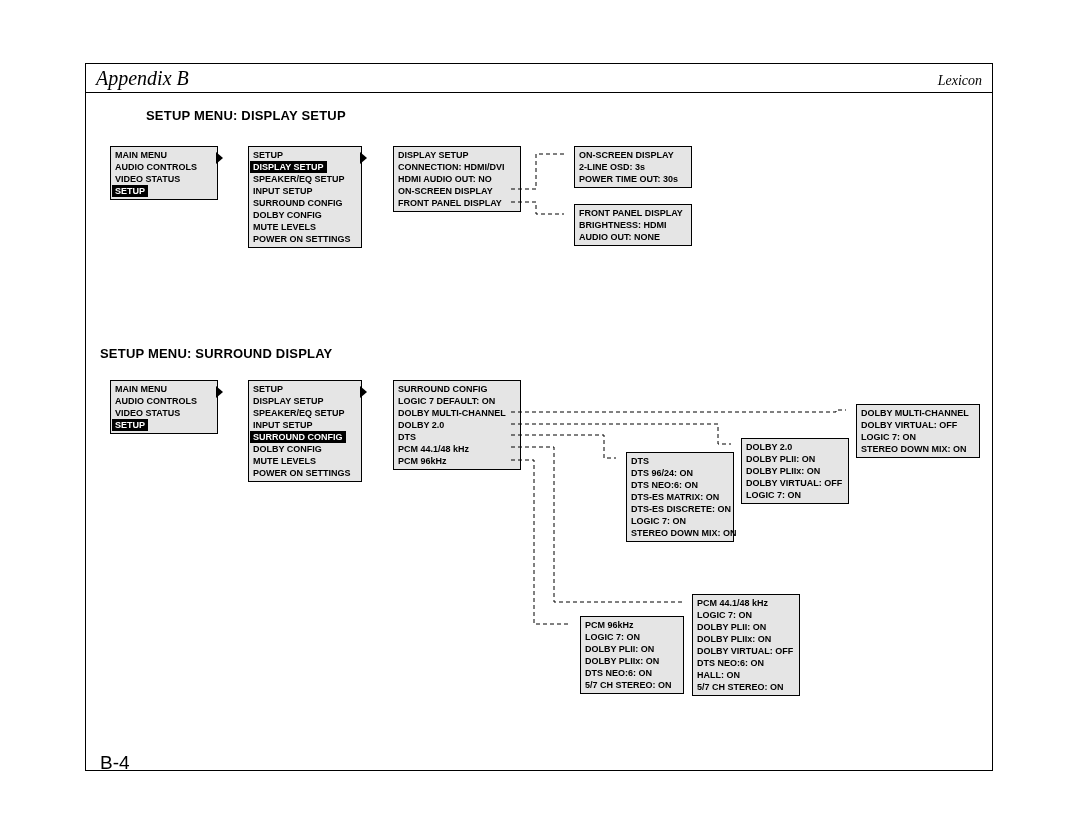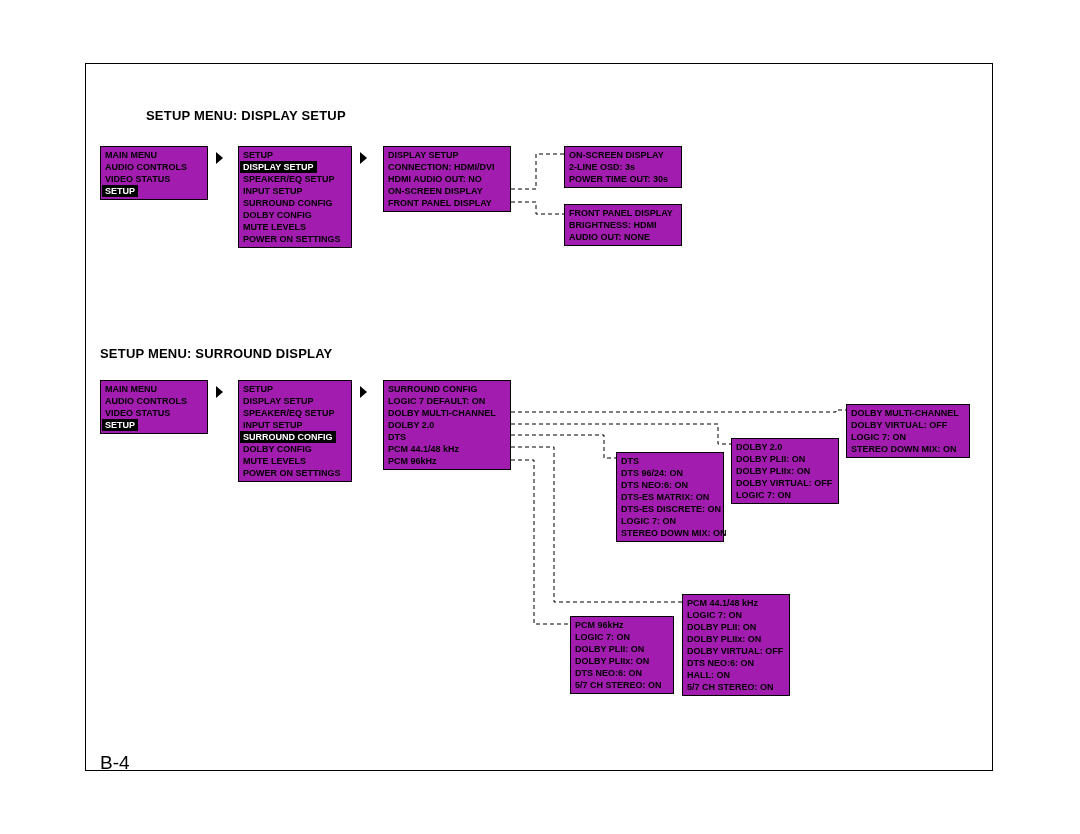--- a/index.html
+++ b/index.html
@@ -47,22 +47,23 @@
     font-weight: 700;
     letter-spacing: 0.2px;
   }
   .menubox {
     position: absolute;
     border: 1px solid #000;
     font-size: 9px;
     font-weight: 700;
     line-height: 12px;
     padding: 2px 4px;
-    background: #a21caf;
+    background: #e5e5e5;
     box-sizing: border-box;
+    margin-left: 10px;
   }
   .menubox .row { white-space: nowrap; }
   .menubox .hl {
     background: #000;
     color: #fff;
     display: inline-block;
     padding: 0 3px;
     margin-left: -3px;
   }
   .arrow {
@@ -82,20 +83,24 @@
     left: 0; top: 0;
     width: 908px; height: 708px;
     pointer-events: none;
   }
 </style>
 </head>
 <body>
 
 <div class="page">
 
+  <div class="hdr">
+    <div class="ap">Appendix B</div>
+    <div class="lx">Lexicon</div>
+  </div>
 
   <div class="section-title" style="left:14px; top:44px;margin-left:46px;">SETUP MENU: DISPLAY SETUP</div>
 
   <div class="menubox" style="left:14px; top:82px; width:108px;">
     <div class="row">MAIN MENU</div>
     <div class="row">AUDIO CONTROLS</div>
     <div class="row">VIDEO STATUS</div>
     <div class="row"><span class="hl">SETUP</span></div>
   </div>
   <div class="arrow" style="left:130px; top:88px;"></div>

